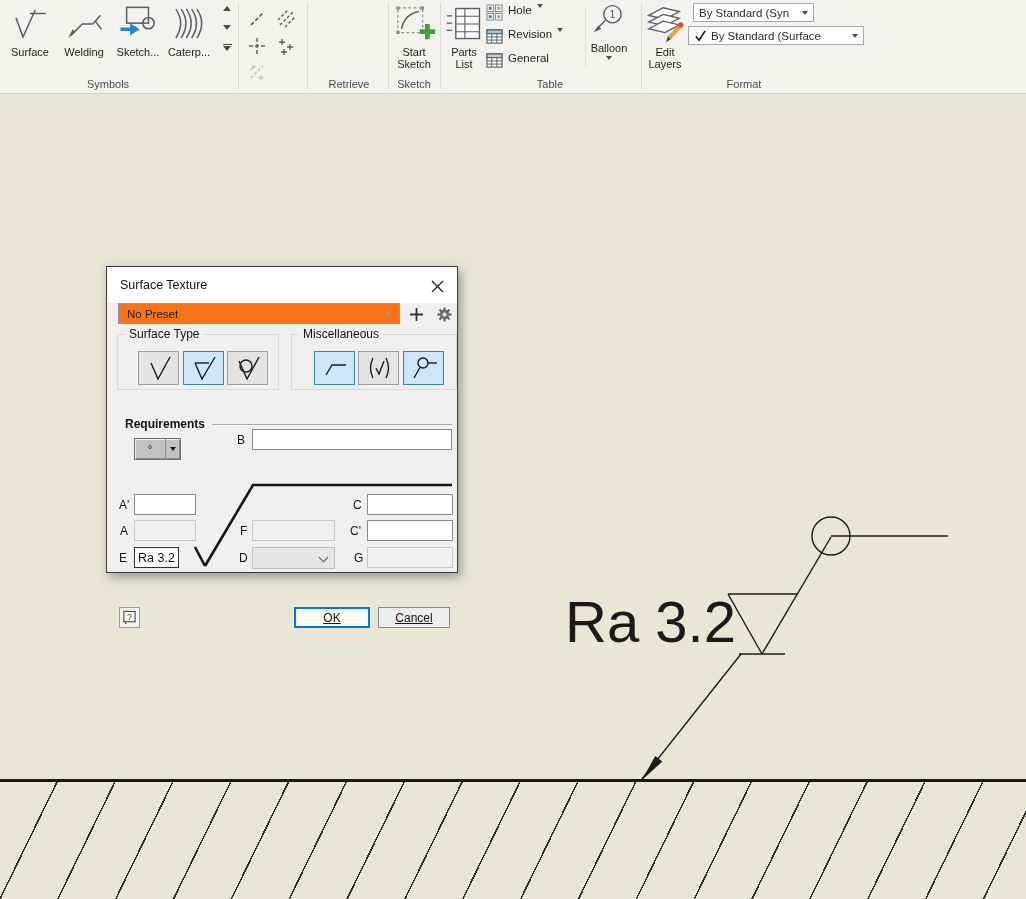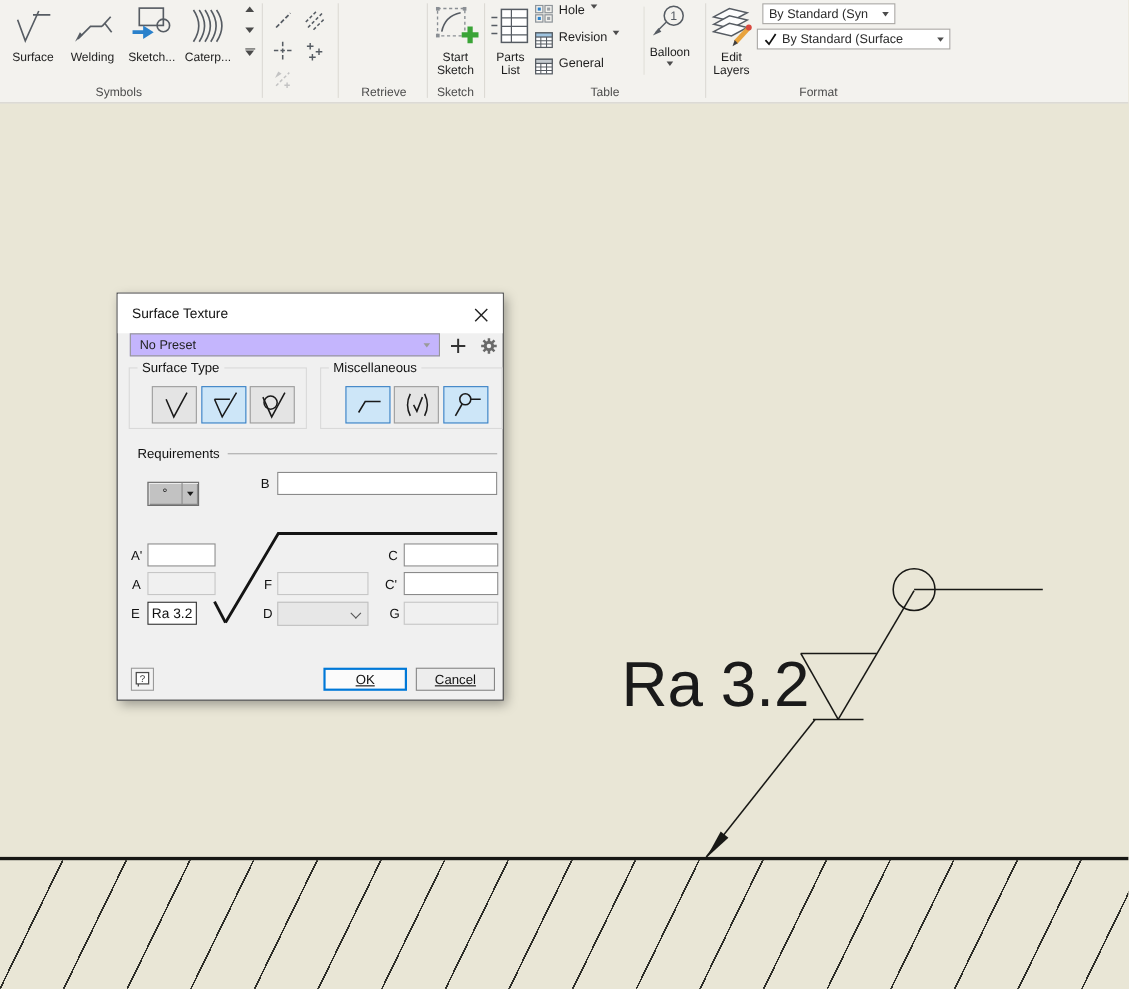--- a/index.html
+++ b/index.html
@@ -36,38 +36,38 @@
 
   
   .canvas-bg { position:absolute; left:0; top:94px; width:1026px; height:805px; background:#e9e6d6; z-index:0; }
   .surface-line { position:absolute; left:0; top:779px; width:1026px; height:3px; background:#181815; z-index:1; }
   .hatch { position:absolute; left:0; top:782px; width:1026px; height:117px; z-index:1;
            background-image:repeating-linear-gradient(116deg, rgba(0,0,0,0) 0px, rgba(0,0,0,0) 50.5px, #2d2d28 50.5px, #2d2d28 52px); }
   .drawsvg { position:absolute; left:0; top:0; width:1026px; height:899px; z-index:1; pointer-events:none; }
   .drawsvg .ent { stroke:#181815; stroke-width:1.4; fill:none; }
 
   
-  .dialog { position:absolute; left:106px; top:266px; width:352px; height:371px; background:#f0f0f0;
+  .dialog { position:absolute; left:106px; top:266px; width:352px; height:307px; background:#f0f0f0;
             border:1px solid #3c3c3c; box-shadow:3px 4px 10px rgba(0,0,0,.35); z-index:5; }
   .dlg-title { position:absolute; left:0; top:0; width:100%; height:36px; background:#fff;
                display:flex; align-items:center; padding-left:13px; font-size:12.5px; color:#111; }
   .dlg-close { position:absolute; right:8px; top:8px; width:24px; height:22px; display:flex;
                align-items:center; justify-content:center; }
-  .combo { position:absolute; left:11px; top:36px; width:282px; height:21px; background:#c4b5fd;
+  .combo { position:absolute; left:11px; top:36px; width:282px; height:21px; background:#f97316;
            border:1px solid #969696; display:flex; align-items:center; padding:0 8px; font-size:11.5px; color:#222; }
   .combo .tri-d { margin-left:auto; border-top-color:#9a9a9a; }
   .icon-btn { position:absolute; width:22px; height:22px; display:flex; align-items:center; justify-content:center; }
   .grp { position:absolute; border:1px solid #d9d9d9; }
   .grp-lbl { position:absolute; top:-8px; left:7px; background:#f0f0f0; padding:0 4px; font-size:12px; color:#111; }
   .tgl { position:absolute; width:41px; height:34px; background:#e4e4e4; border:1px solid #9d9d9d;
          display:flex; align-items:center; justify-content:center; }
   .tgl.sel { background:#cde6f8; border-color:#3a80c4; }
   .tglsvg { stroke:#1a1a1a; stroke-width:1.4; fill:none; }
-  .req-hdr { position:absolute; left:18px; top:138px; width:327px; display:flex; align-items:center; gap:7px;
-             font-size:12px; color:#111; }
+  .req-hdr { position:absolute; left:18px; top:150px; width:327px; display:flex; align-items:center; gap:7px;
+             font-size:12px; color:#111;font-weight:bold; }
   .req-hdr .rule { flex:1; border-top:1px solid #ababab; height:0; }
   .char-btn { position:absolute; left:27px; top:171px; width:47px; height:22px; background:#c2c2c2;
               border:1px solid #6f6f6f; box-shadow:inset 1px 1px 0 #ececec, inset -1px -1px 0 #8b8b8b;
               display:flex; align-items:center; }
   .char-btn .glyph { width:30px; text-align:center; font-size:11px; color:#111; }
   .char-btn .ddpart { width:15px; height:100%; border-left:1px solid #8b8b8b; display:flex;
                       align-items:center; justify-content:center; }
   .char-btn .tri-d { border-top-color:#1a1a1a; }
   .flabel { position:absolute; font-size:12px; color:#111; }
   .fld { position:absolute; height:21px; border:1px solid #8a8a8a; background:#fff; font-size:12px;

